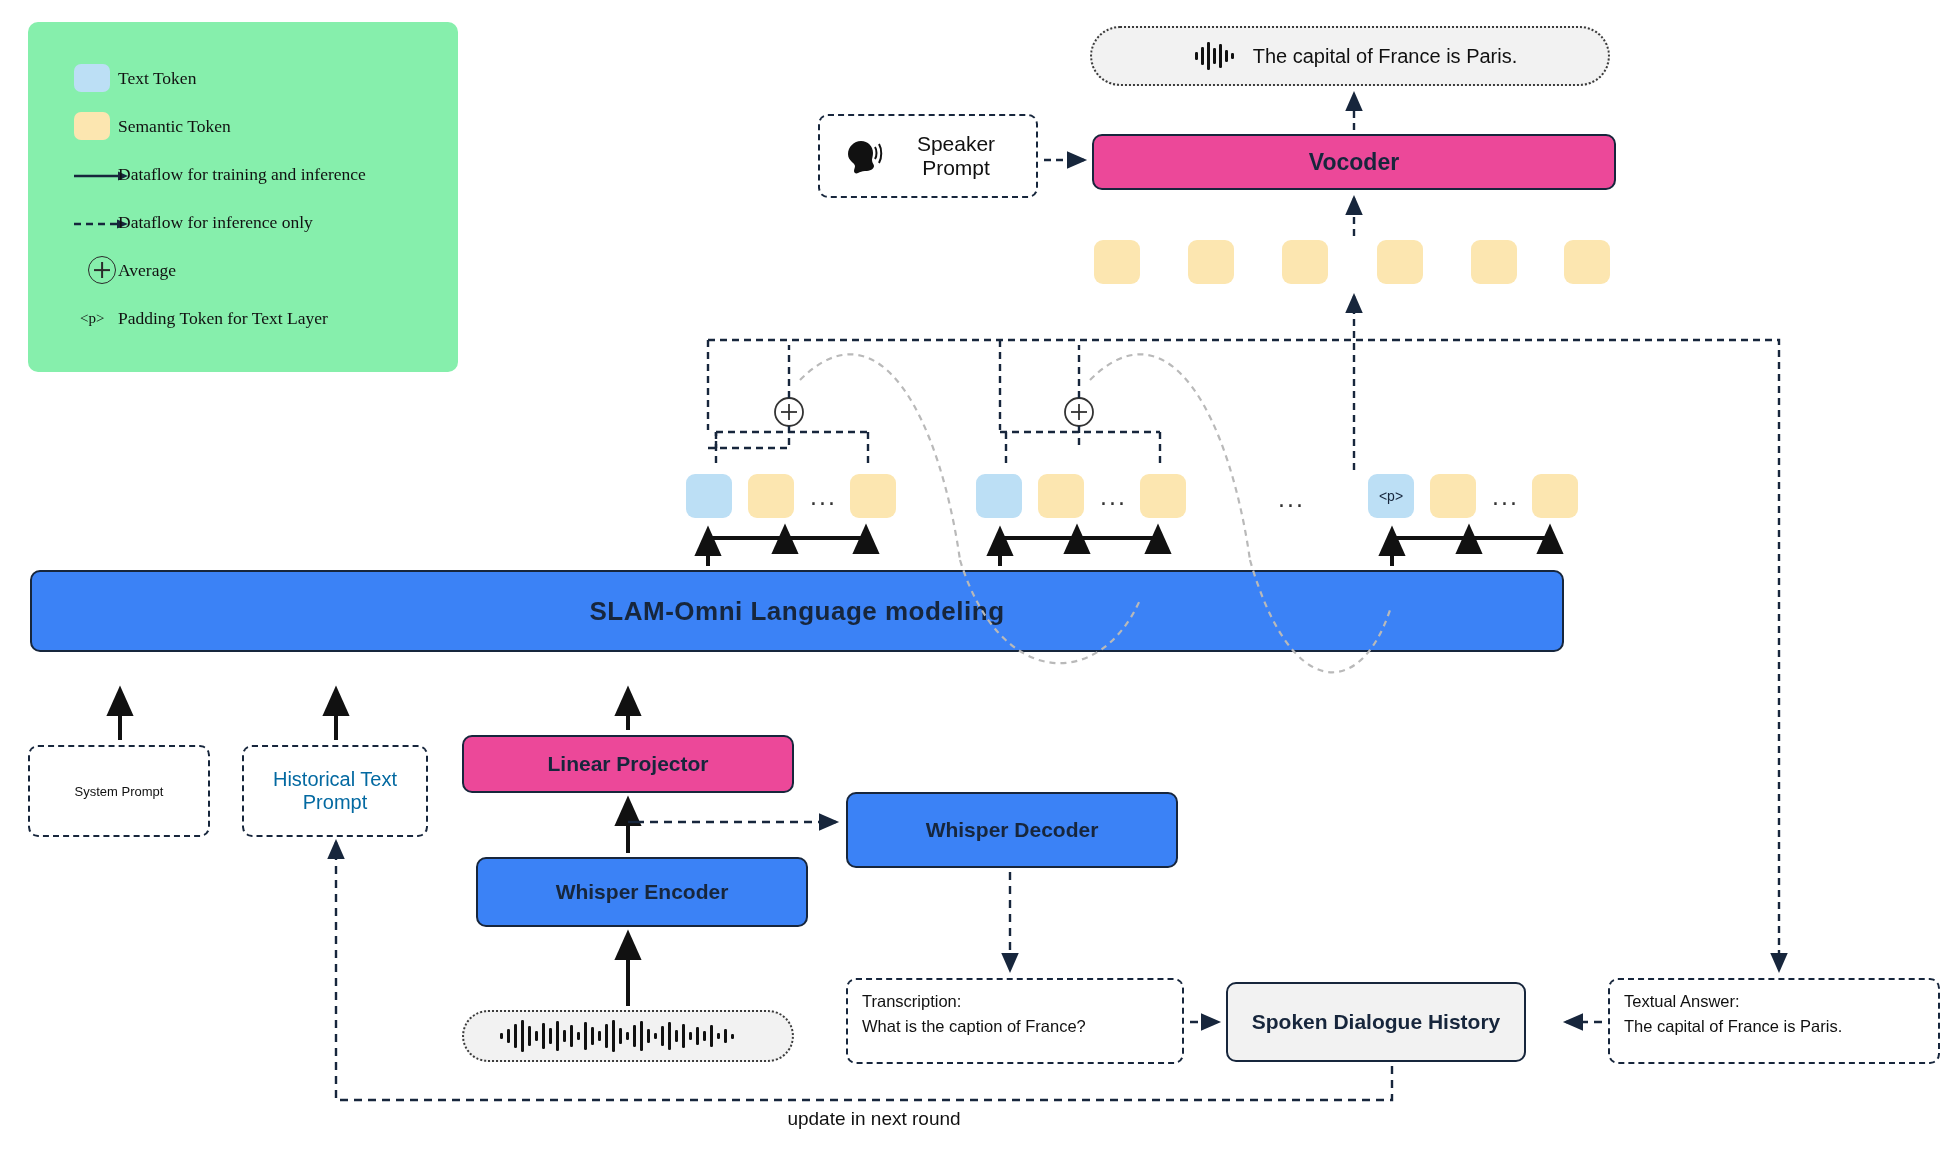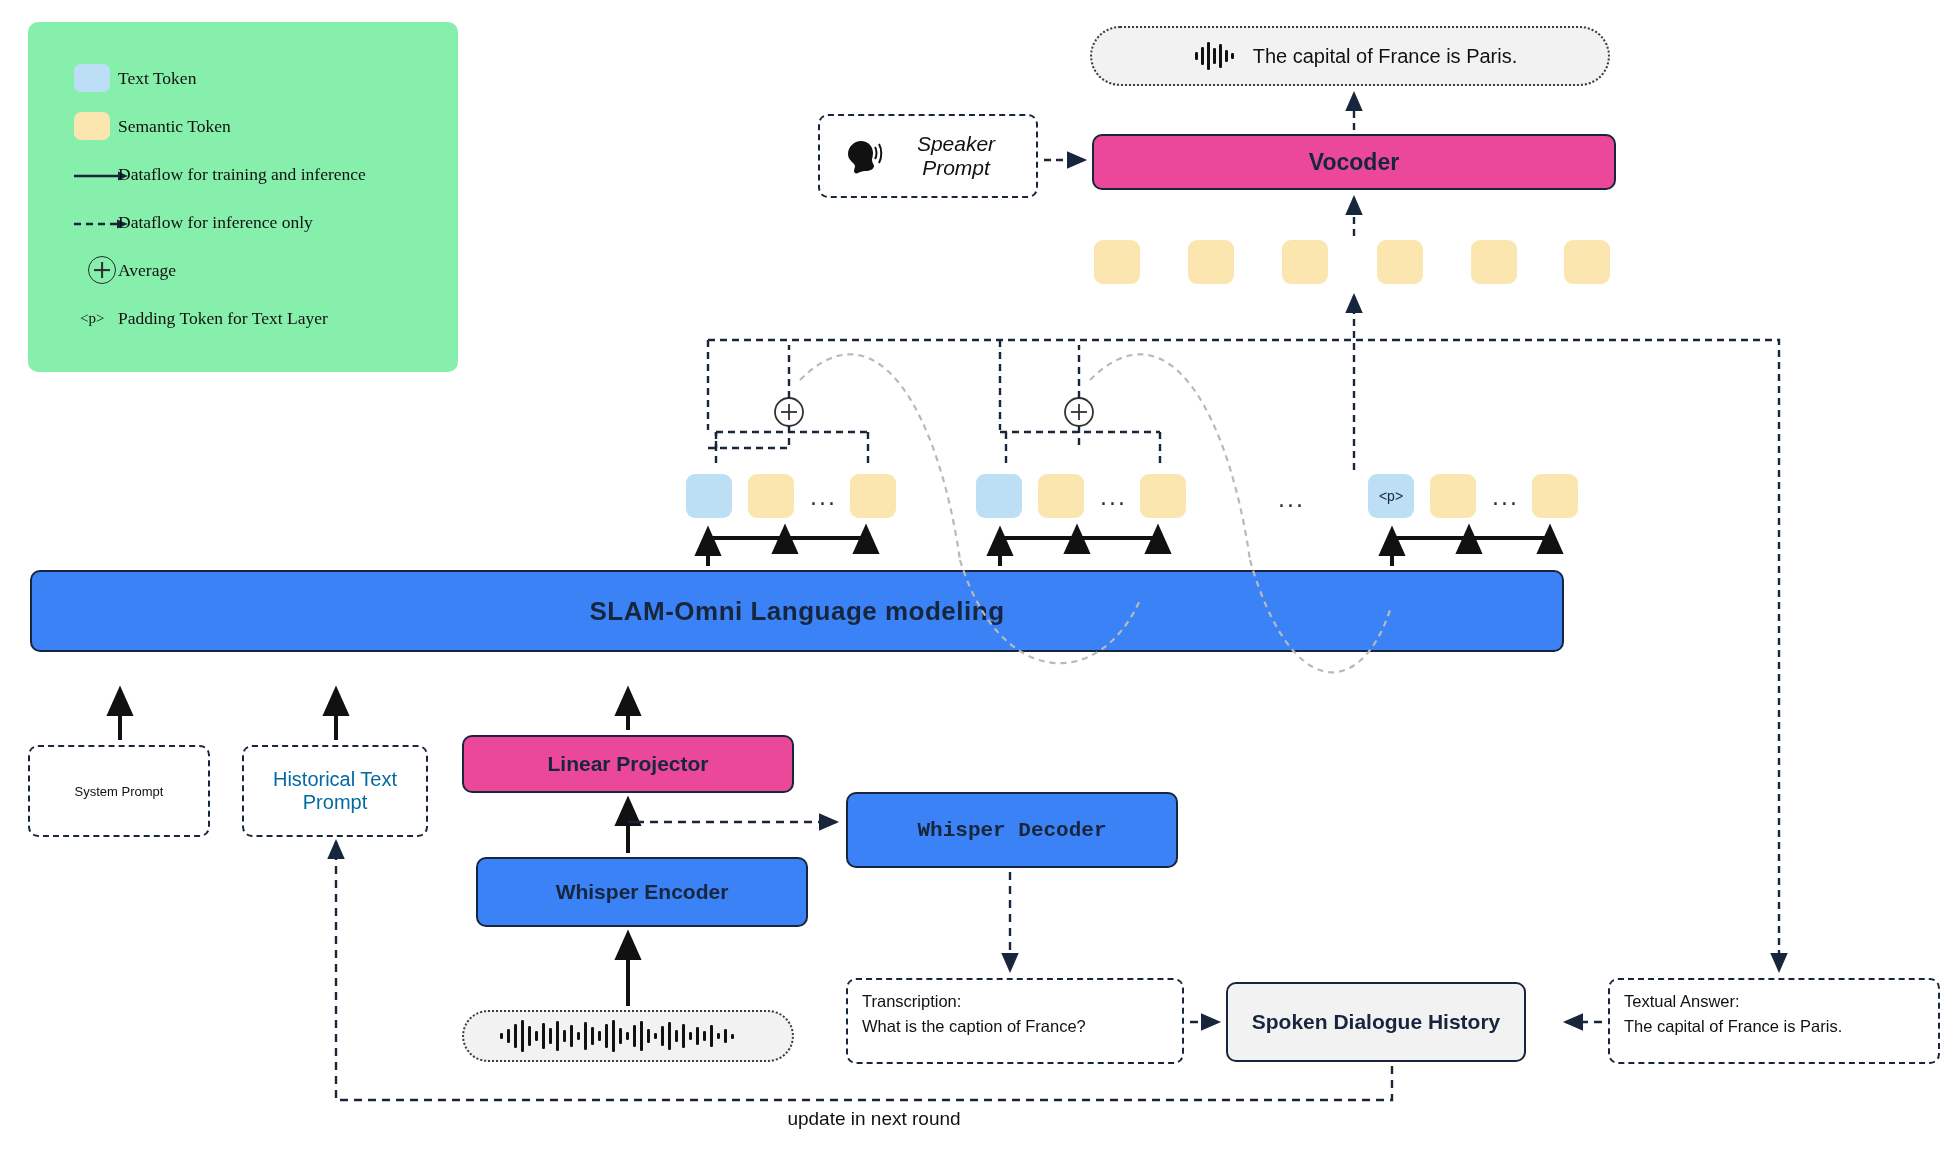--- a/index.html
+++ b/index.html
@@ -85,21 +85,21 @@
     border-radius: 30px;
     font-size: 20px; color: #111;
     gap: 12px; padding-left: 10px;
   }
   #vocoder {
     left: 1092px; top: 134px; width: 524px; height: 56px;
     font-size: 23px;
   }
   #speaker-prompt {
     left: 818px; top: 114px; width: 220px; height: 84px;
-    font-size: 21px; color: #111; gap: 10px; font-style: italic;
+    font-size: 21px; color: #111; gap: 10px;
   }
   #slam {
     left: 30px; top: 570px; width: 1534px; height: 82px;
     font-size: 26px; letter-spacing: 0.5px;
   }
   #sys-prompt {
     left: 28px; top: 745px; width: 182px; height: 92px;
     font-size: 13px; color: #111;
   }
   #hist-prompt {
@@ -110,21 +110,20 @@
     left: 462px; top: 735px; width: 332px; height: 58px;
     font-size: 21px;
   }
   #whisper-enc {
     left: 476px; top: 857px; width: 332px; height: 70px;
     font-size: 21px;
   }
   #whisper-dec {
     left: 846px; top: 792px; width: 332px; height: 76px;
     font-size: 21px;
-    font-family: Liberation Mono, monospace;
   }
   #audio-in {
     left: 462px; top: 1010px; width: 332px; height: 52px;
     border-radius: 26px;
   }
   #transcription {
     left: 846px; top: 978px; width: 338px; height: 86px;
     display: block; padding: 12px 14px;
     font-size: 16.5px; color: #111; text-align: left;
   }

